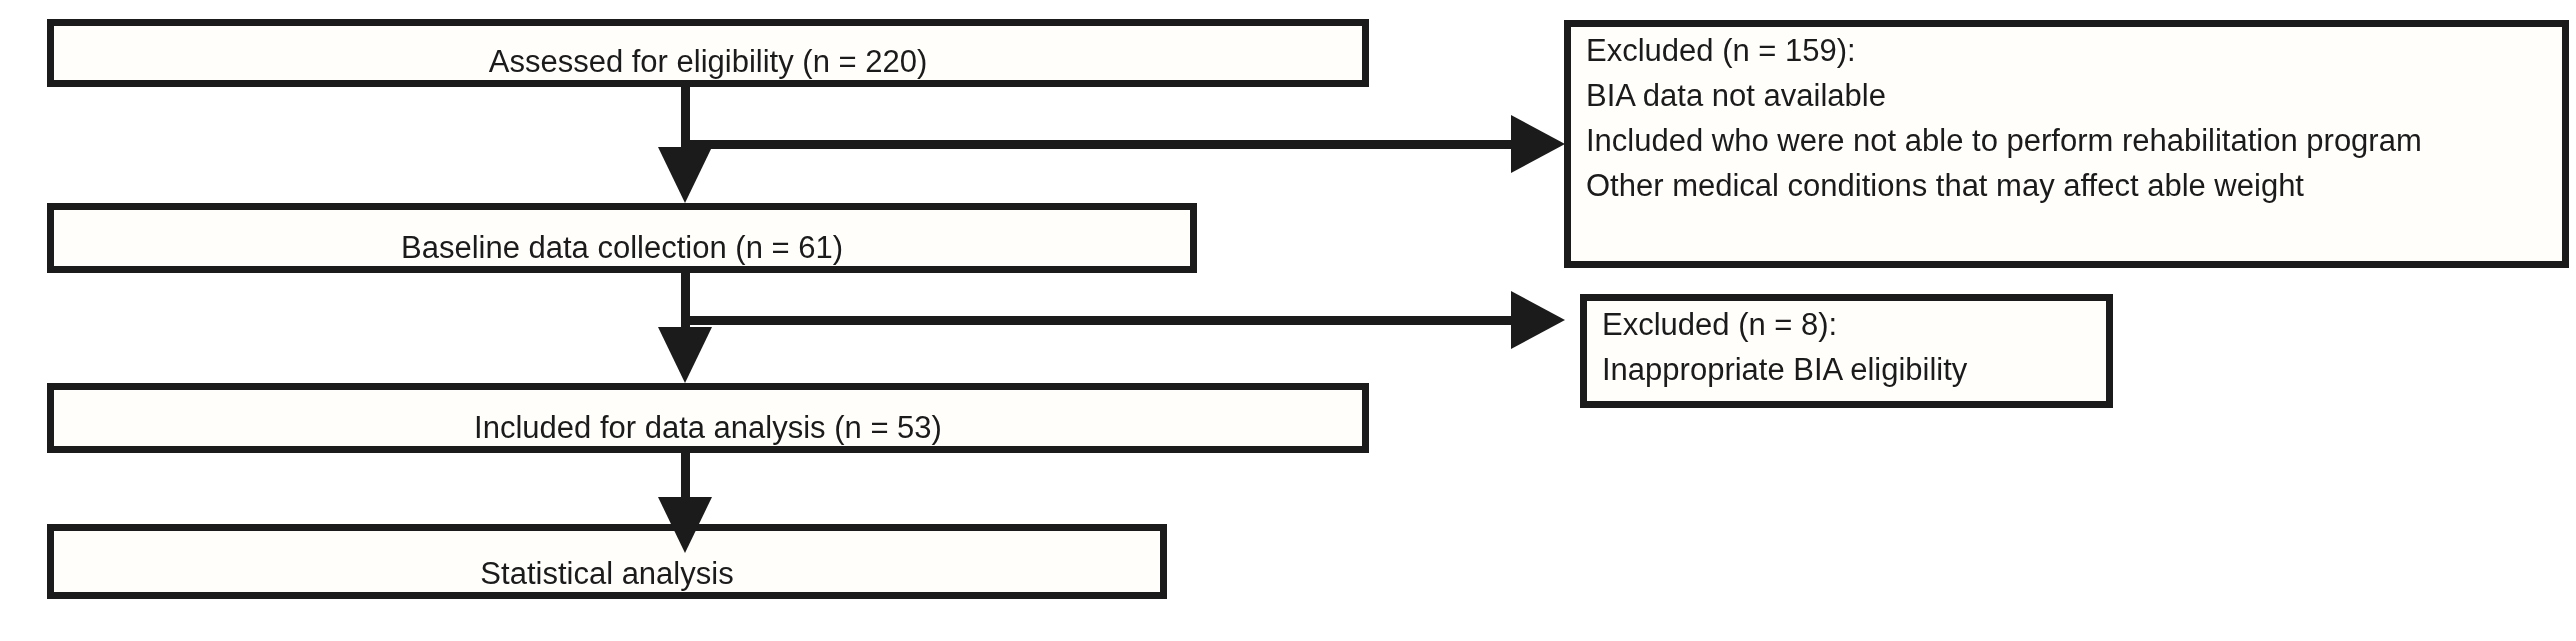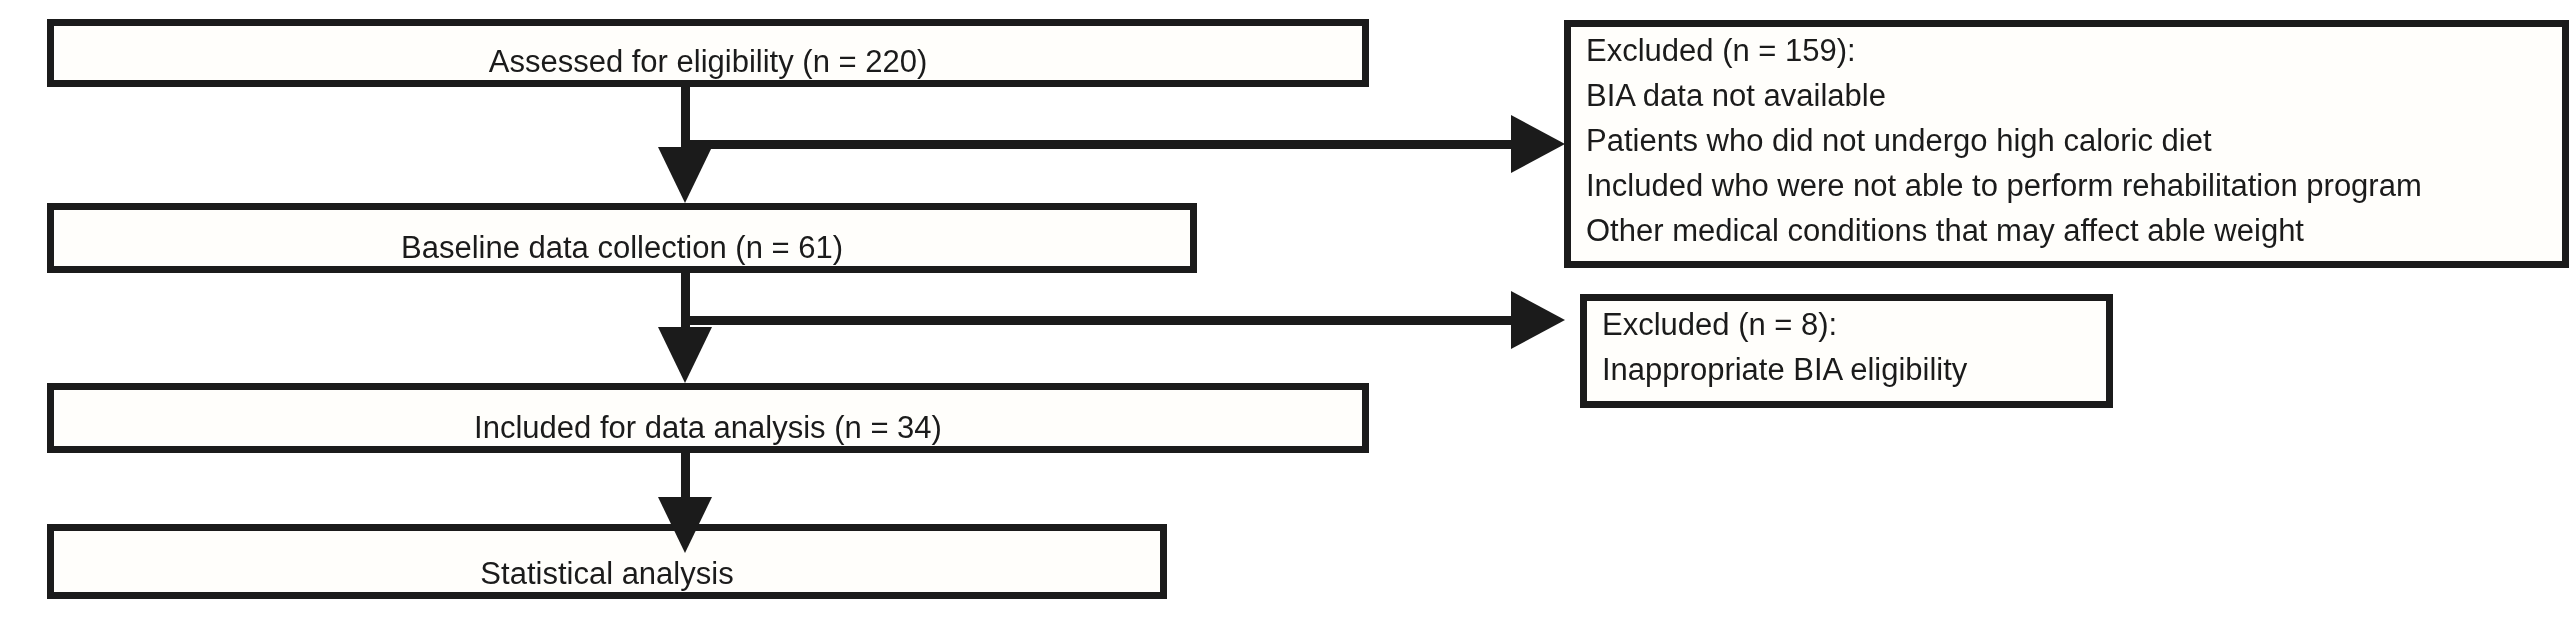--- a/index.html
+++ b/index.html
@@ -78,31 +78,30 @@
 
   <div class="fbox" style="left:47px; top:18.6px; width:1322px; height:68px;">
     <span>Assessed for eligibility (n = 220)</span>
   </div>
 
   <div class="fbox" style="left:47px; top:203px; width:1150px; height:70px;">
     <span>Baseline data collection (n = 61)</span>
   </div>
 
   <div class="fbox" style="left:47px; top:383px; width:1322px; height:70px;">
-    <span>Included for data analysis (n = 34)</span>
+    <span>Included for data analysis (n = 53)</span>
   </div>
 
   <div class="fbox" style="left:47px; top:524px; width:1120px; height:75px;">
     <span>Statistical analysis</span>
   </div>
 
   <div class="ebox" style="left:1564px; top:20px; width:1005px; height:248px;">
     <div class="eline">Excluded (n = 159):</div>
     <div class="eline">BIA data not available</div>
-    <div class="eline">Patients who did not undergo high caloric diet</div>
     <div class="eline">Included who were not able to perform rehabilitation program</div>
     <div class="eline">Other medical conditions that may affect able weight</div>
   </div>
 
   <div class="ebox" style="left:1564px; top:294px; width:533px; height:114px;margin-left:16px;">
     <div class="eline">Excluded (n = 8):</div>
     <div class="eline">Inappropriate BIA eligibility</div>
   </div>
 
   <div class="shaft-v" style="left:681px; top:86px; height:67px;"></div>

